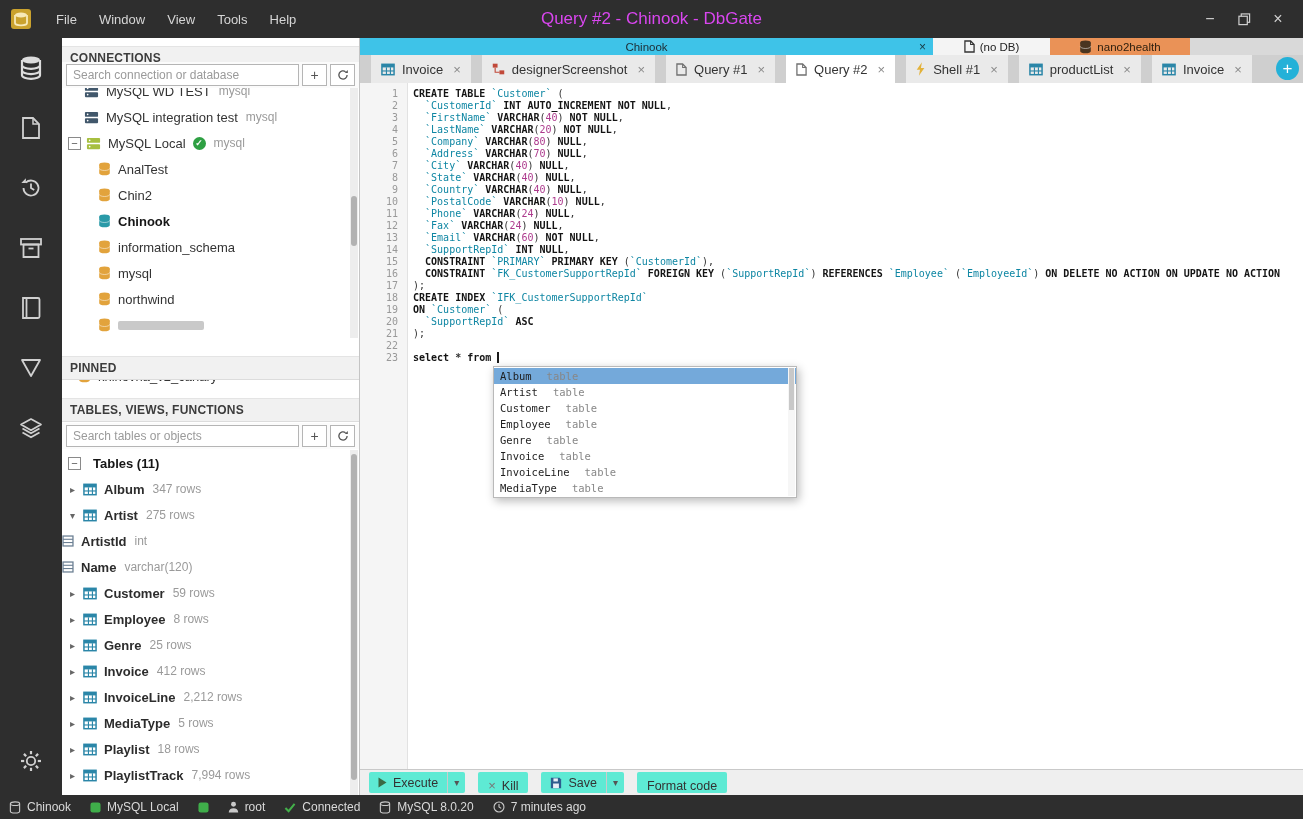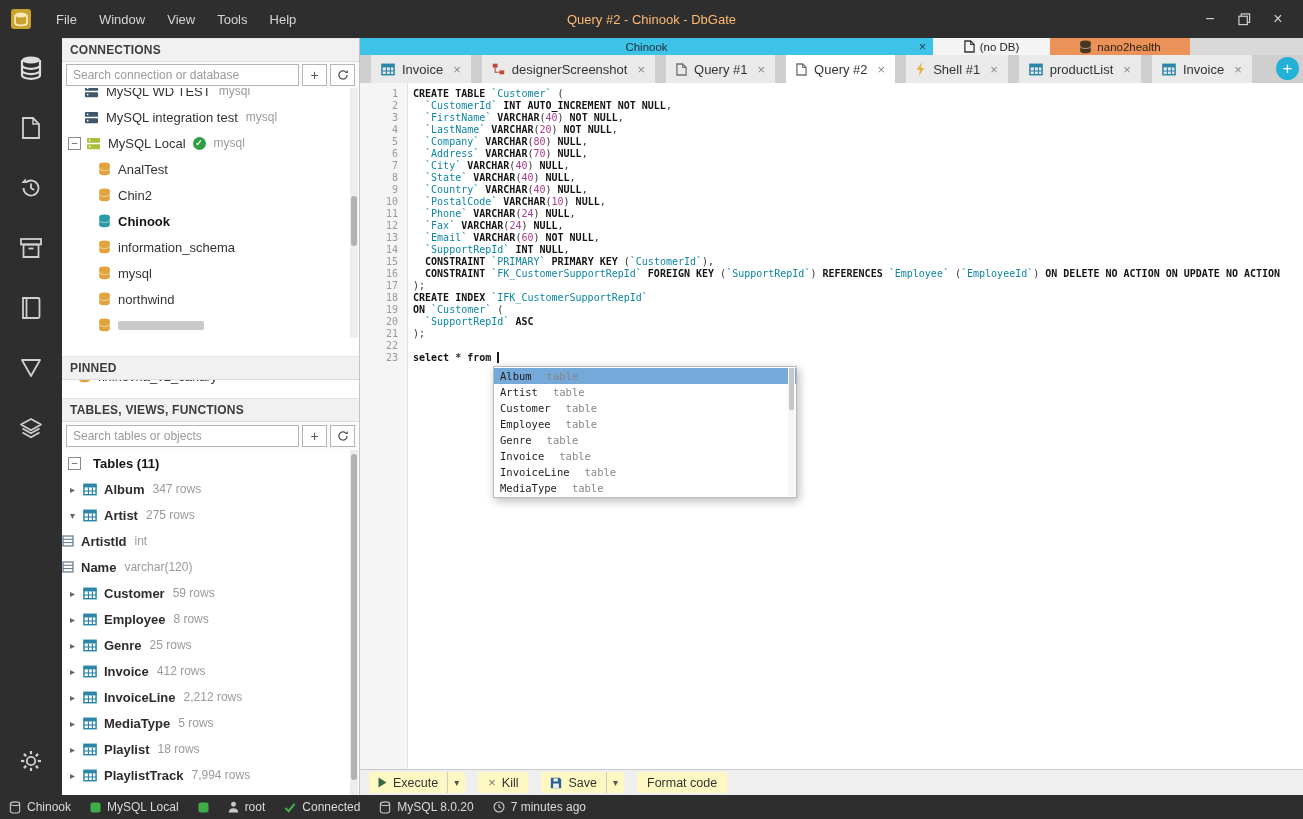--- a/index.html
+++ b/index.html
@@ -6,41 +6,41 @@
   body{position:relative;width:1303px;height:819px;overflow:hidden;background:#fff;
        font-family:"Liberation Sans",sans-serif;font-size:13px;color:#333;cursor:default}
   svg{display:block}
 
   
   #titlebar{position:absolute;top:0;left:0;width:1303px;height:38px;background:#2e2e2e;
             display:flex;align-items:center;color:#d6d6d6;z-index:10}
   #logo{width:24px;height:24px;margin:0 12px 0 9px}
   #menubar{display:flex}
   .menu-item{padding:0 11px;height:38px;display:flex;align-items:center;font-size:13px}
-  #win-title{position:absolute;left:50%;transform:translateX(-50%);font-size:13px;color:#fdba74;white-space:nowrap}
+  #win-title{position:absolute;left:50%;transform:translateX(-50%);font-size:17px;color:#d946ef;white-space:nowrap}
   #win-controls{margin-left:auto;display:flex;align-items:center;padding-right:8px}
   .win-btn{width:34px;height:38px;display:flex;align-items:center;justify-content:center;color:#cfcfcf;font-size:16px}
 
   
   #iconstrip{position:absolute;top:38px;left:0;width:62px;height:757px;background:#2e2e2e;
              display:flex;flex-direction:column;align-items:center;z-index:9}
   .strip-icon{width:62px;height:60px;display:flex;align-items:center;justify-content:center}
   .strip-icon.bottom{margin-top:auto;margin-bottom:4px}
 
   
   #leftpanel{position:absolute;top:38px;left:62px;width:298px;height:757px;background:#fff;overflow:hidden;border-right:1px solid #c4c4c4;box-sizing:border-box}
   .sect-header{position:absolute;left:0;width:100%;height:24px;background:#f1f1f1;border-bottom:1px solid #dcdcdc;border-top:1px solid #e4e4e4;
                display:flex;align-items:center;padding:0 8px;box-sizing:border-box;
                font-size:12px;font-weight:bold;color:#3c3c3c;letter-spacing:.2px;z-index:2}
   .search-row{position:absolute;left:0;width:100%;height:26px;display:flex;align-items:center;gap:3px;padding:0 4px;box-sizing:border-box;background:#fbfbfb;z-index:2}
   .search-input{flex:1;height:20px;border:1px solid #b5b5b5;font-family:"Liberation Sans",sans-serif;font-size:12px;padding:0 6px;color:#14532d;min-width:0}
   .search-input::placeholder{color:#9a9a9a}
   .small-btn{width:25px;height:22px;border:1px solid #b5b5b5;background:#fff;display:flex;align-items:center;justify-content:center;font-size:14px;color:#555;box-sizing:border-box;flex:none}
 
-  #conn-header{top:0}
+  #conn-header{top:8px}
   #conn-search{top:24px}
   #conn-list{position:absolute;top:50px;left:0;width:100%;height:250px;overflow:hidden}
   #pinned-header{top:318px}
   #pinned-list{position:absolute;top:324px;left:0;width:100%}
   #tables-header{top:360px}
   #tbl-search{top:385px}
   #tbl-list{position:absolute;top:412px;left:0;width:100%;height:345px;overflow:hidden}
 
   .tree-row{height:26px;display:flex;align-items:center;font-size:13px;color:#333;padding-left:22px;white-space:nowrap}
   .tree-row.child{padding-left:36px}
@@ -101,21 +101,21 @@
                 box-shadow:2px 3px 9px rgba(0,0,0,.28);z-index:4;padding:1px 0}
   .ac-row{height:16px;display:flex;align-items:center;padding:0 12px 0 6px;font-family:"DejaVu Sans Mono",monospace;font-size:10.5px}
   .ac-row.selected{background:#74a9da}
   .ac-name{color:#1e1e1e}
   .ac-kind{color:#878787;margin-left:15px}
   #ac-scroll{position:absolute;top:1px;right:1px;bottom:1px;width:7px;background:#f6f6f6}
   #ac-thumb{position:absolute;top:0;left:1px;width:5px;height:42px;background:#c8c8c8}
 
   #toolbar{position:absolute;left:0;bottom:0;width:943px;height:26px;background:#efefef;border-top:1px solid #c9c9c9;
            display:flex;align-items:center;gap:13px;padding-left:9px;box-sizing:border-box;font-size:12.5px;color:#333}
-  .tb-btn,.tb-split{height:21px;background:#fef9c3;display:flex;align-items:center;border-radius:2px}
+  .tb-btn,.tb-split{height:21px;background:#5eead4;display:flex;align-items:flex-end;border-radius:2px}
   .tb-btn{padding:0 10px;gap:6px}
   .tb-split .tb-main{height:21px;display:flex;align-items:center;gap:6px;padding:0 9px}
   .tb-split .tb-caret{height:21px;display:flex;align-items:center;padding:0 6px;border-left:1px solid #cbcbcb;color:#555;font-size:10px}
 
   
   #statusbar{position:absolute;top:795px;left:0;width:1303px;height:24px;background:#2e2e2e;z-index:11;
              display:flex;align-items:center;gap:19px;padding:0 9px;box-sizing:border-box;font-size:12px;color:#dadada}
   .sb-item{display:flex;align-items:center;gap:6px;white-space:nowrap}
 </style>
 </head>

